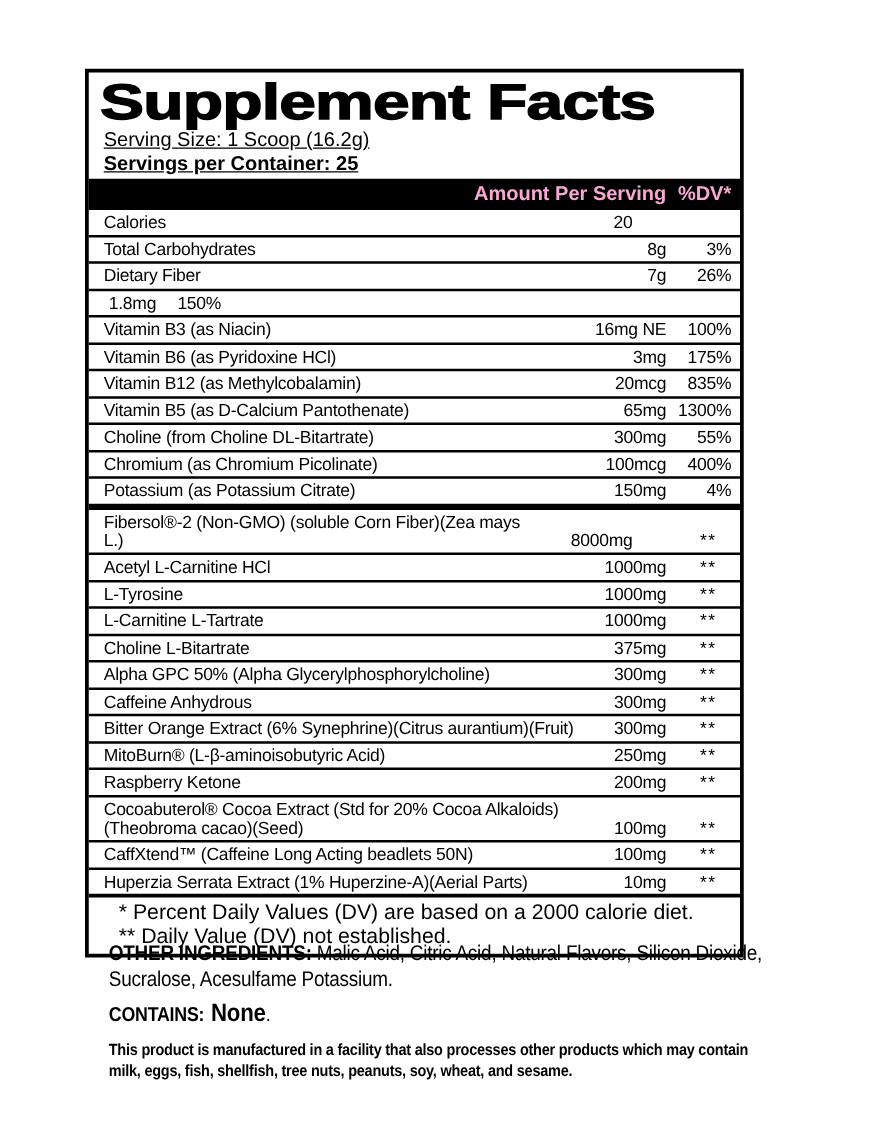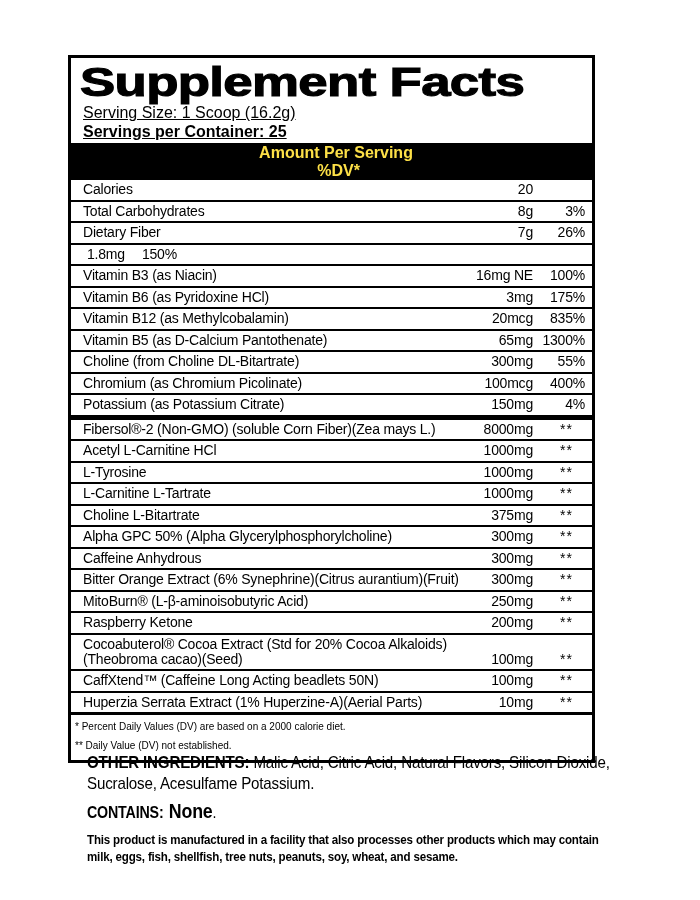--- a/index.html
+++ b/index.html
@@ -16,42 +16,41 @@
   .title{
     display:inline-block;white-space:nowrap;
     font-weight:bold;font-size:40px;line-height:42px;
     margin:3px 0 0 9px;letter-spacing:-0.5px;
     -webkit-text-stroke:1.1px #000;
     transform:scaleX(1.32);transform-origin:0 50%;
   }
   .serving{font-size:16px;line-height:17.5px;margin:1px 0 0 12px;text-decoration:underline;}
   .serving.bold{font-weight:bold;margin-bottom:3px;}
   .bar-header{
-    background:#000;color:#fde047;height:37px;
+    background:#000;color:#f9a8d4;height:25px;
     display:flex;align-items:center;
     font-weight:bold;font-size:16px;
     padding:0 7px 0 12px;
-    flex-direction:column;
   }
   .row{
     display:flex;align-items:flex-end;
     border-top:2px solid #000;
     padding:2px 7px 2.5px 12px;
     font-size:14px;line-height:15px;letter-spacing:-0.2px;
   }
-  .rows-section > .row:first-child{border-top:0;}
+  .rows-section > .row:first-child{border-top:0;gap:27px;}
   .col-name{flex:1;}
   .col-amount{white-space:nowrap;padding-left:4px;}
   .col-dv{width:52px;text-align:right;white-space:nowrap;box-sizing:border-box;}
   .col-dv.est{padding-right:12px;letter-spacing:1px;}
   .divider{height:5px;background:#000;}
   .footnotes{
     border-top:3.5px solid #000;
-    font-size:10px;line-height:18.5px;
-    padding:3px 8px 5px 4px;
+    font-size:17px;line-height:18.5px;
+    padding:3px 8px 5px 24px;
   }
   .bottom{
     position:absolute;left:87px;top:752px;width:600px;
     transform:scaleX(0.89);transform-origin:0 0;
   }
   .oi{margin:0;font-size:17px;line-height:21px;letter-spacing:-0.2px;}
   .oi-label{font-weight:bold;}
   .contains-line{margin:6px 0 0;font-size:16px;font-weight:bold;letter-spacing:-0.2px;}
   .contains-value{font-size:20px;margin-left:6px;}
   .contains-period{font-size:16px;font-weight:normal;}

